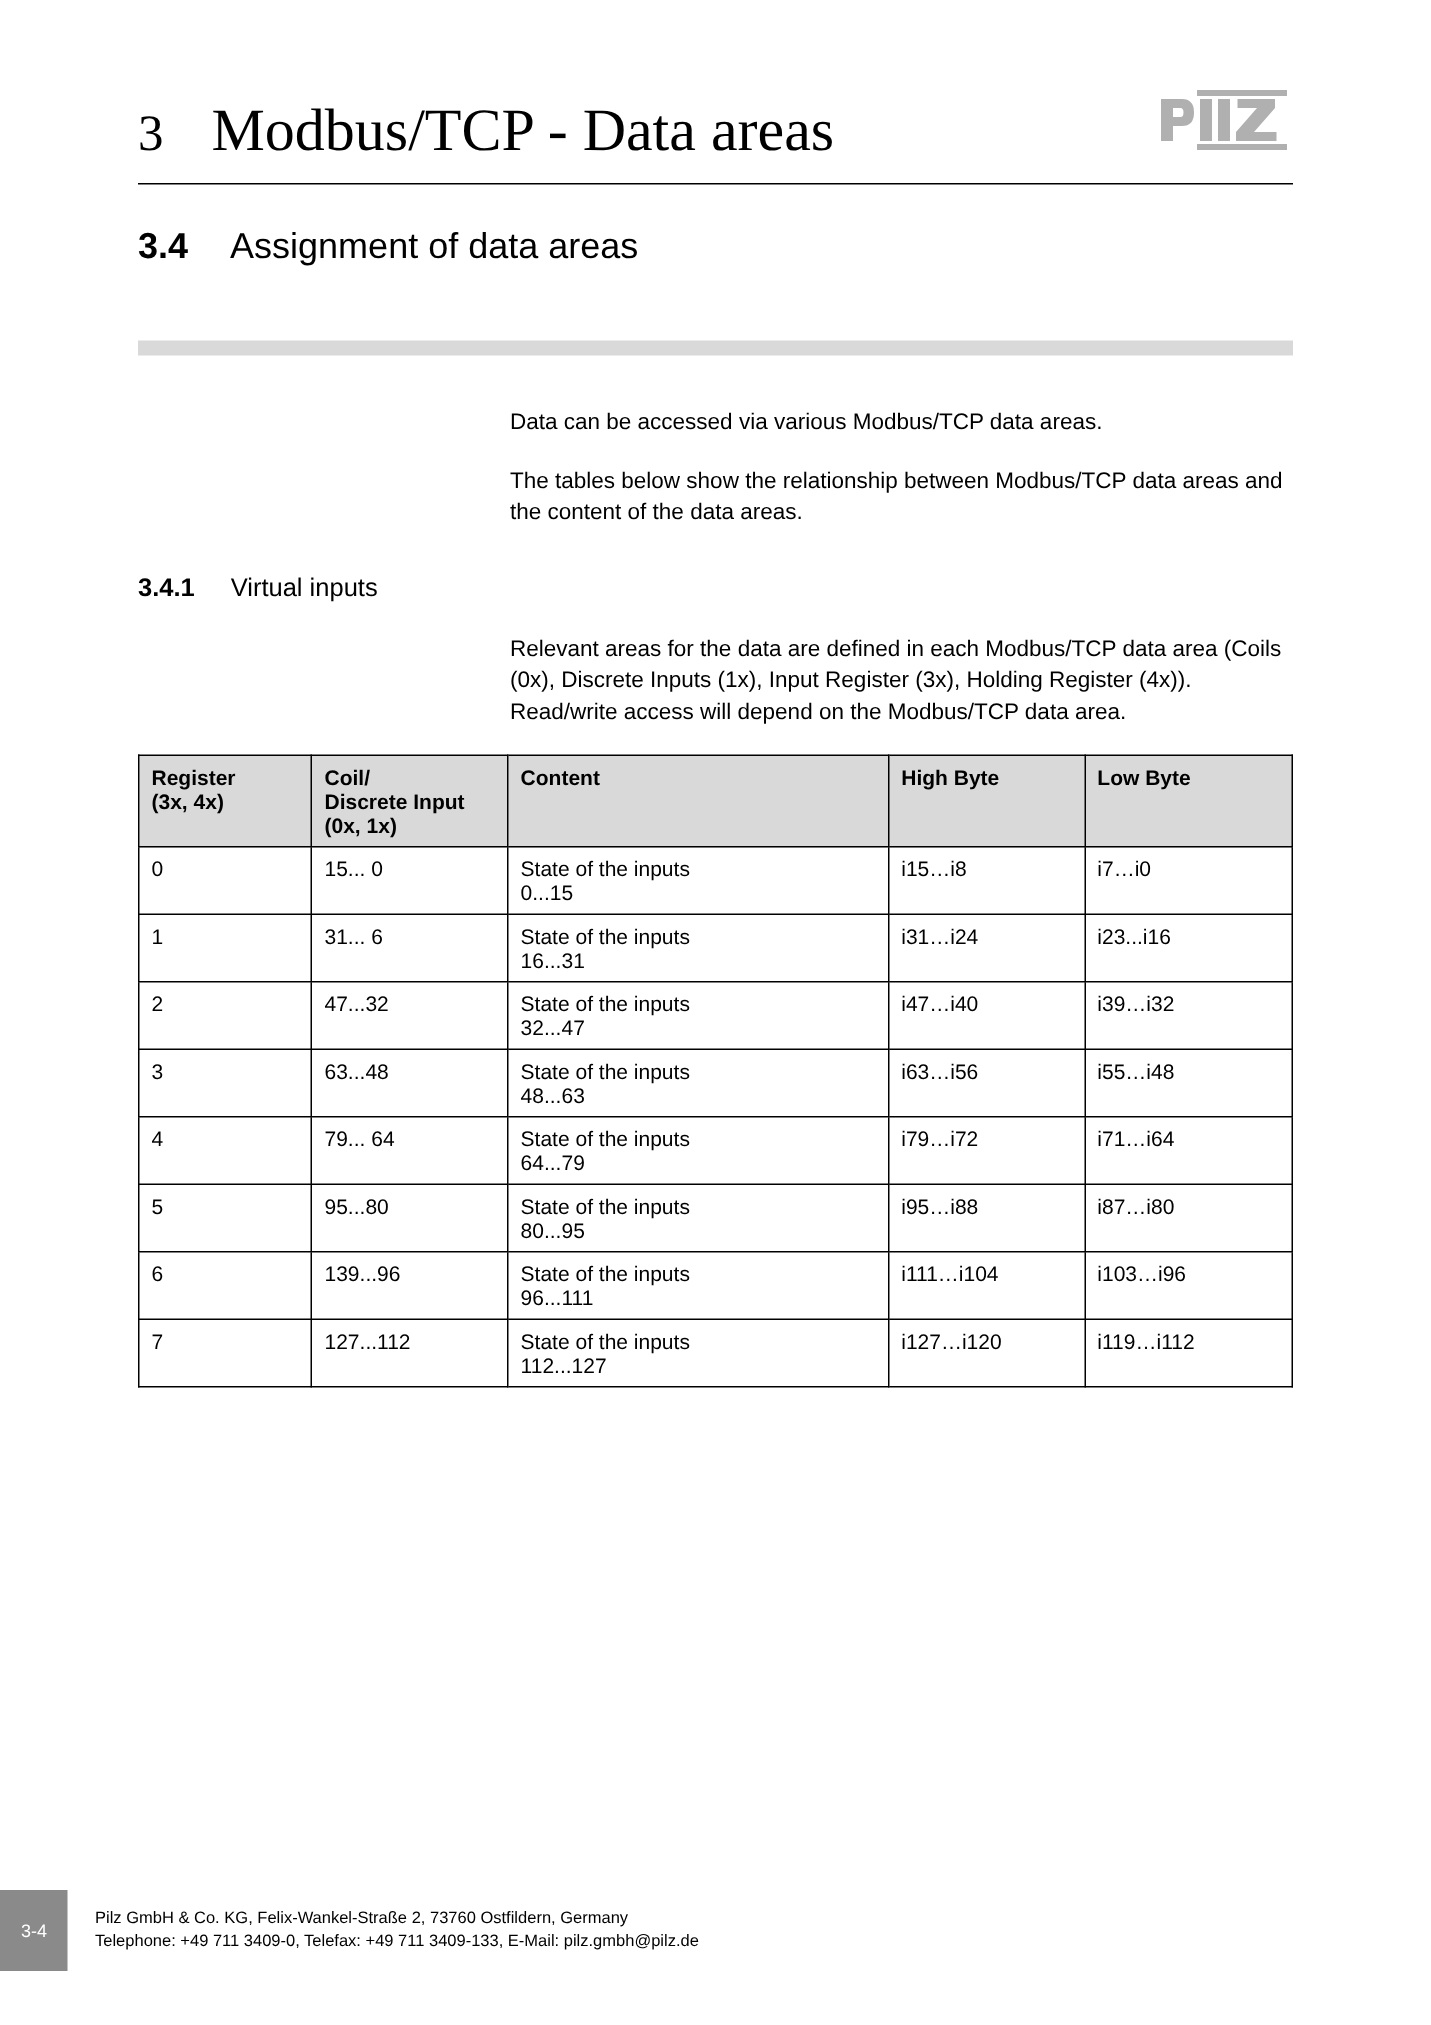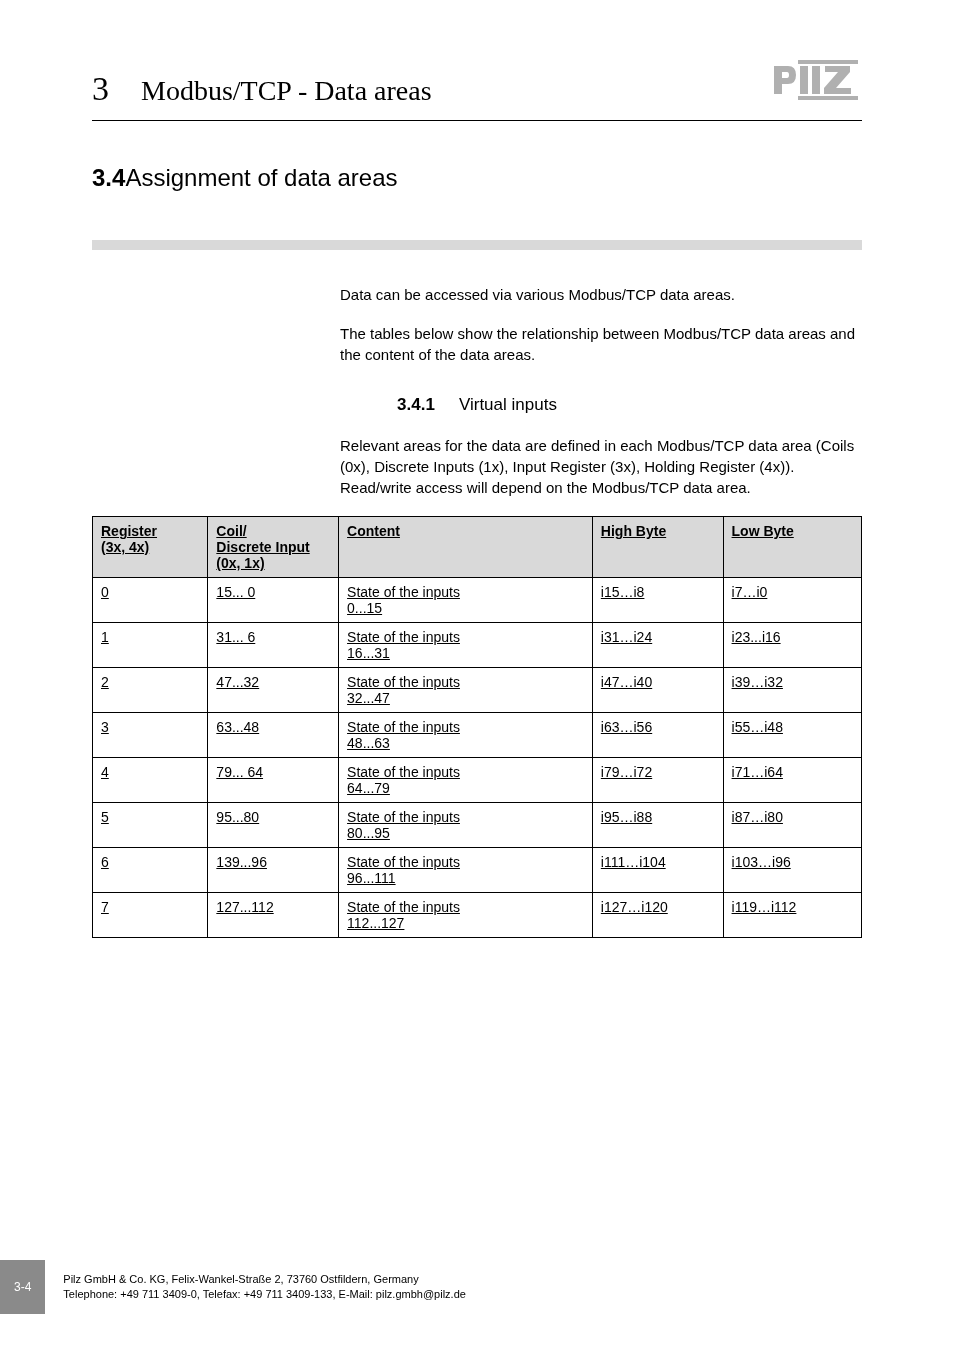--- a/index.html
+++ b/index.html
@@ -27,38 +27,39 @@
     align-items: baseline;
     gap: 32px;
   }
   .chapter-num {
     font-family: Georgia, 'Times New Roman', serif;
     font-size: 34px;
     font-weight: 400;
   }
   .chapter-title {
     font-family: Georgia, 'Times New Roman', serif;
-    font-size: 28px;
+    font-size: 40px;
     font-weight: 400;
   }
   .logo {
     display: flex;
     align-items: center;
     gap: 2px;
   }
   .logo svg { display: block; }
   .hr-main {
     border: none;
     border-top: 1.5px solid #000;
     margin: 12px 0 0 0;
   }
   .section-heading {
     display: flex;
     align-items: baseline;
-    margin-top: 43px;
+    gap: 28px;
+    margin-top: 28px;
   }
   .section-num {
     font-size: 24px;
     font-weight: 700;
   }
   .section-title {
     font-size: 24px;
     font-weight: 400;
   }
   .grey-bar {
@@ -71,42 +72,40 @@
     margin-top: 34px;
     font-size: 15px;
     line-height: 1.4;
   }
   .body-text p { margin: 0 0 18px 0; }
   .subsection {
     display: flex;
     align-items: baseline;
     gap: 24px;
     margin-top: 30px;
-    justify-content: center;
   }
   .subsection-num {
     font-size: 17px;
     font-weight: 700;
   }
   .subsection-title {
     font-size: 17px;
     font-weight: 400;
   }
   table.data {
     width: 100%;
     border-collapse: collapse;
     margin-top: 18px;
     font-size: 14px;
   }
   table.data th, table.data td {
     border: 1px solid #000;
     padding: 6px 8px;
     text-align: left;
     vertical-align: top;
-    text-decoration: underline;
   }
   table.data th {
     background: #d9d9d9;
     font-weight: 700;
   }
   .col-reg   { width: 15%; }
   .col-coil  { width: 17%; }
   .col-cont  { width: 33%; }
   .col-hb    { width: 17%; }
   .col-lb    { width: 18%; }

